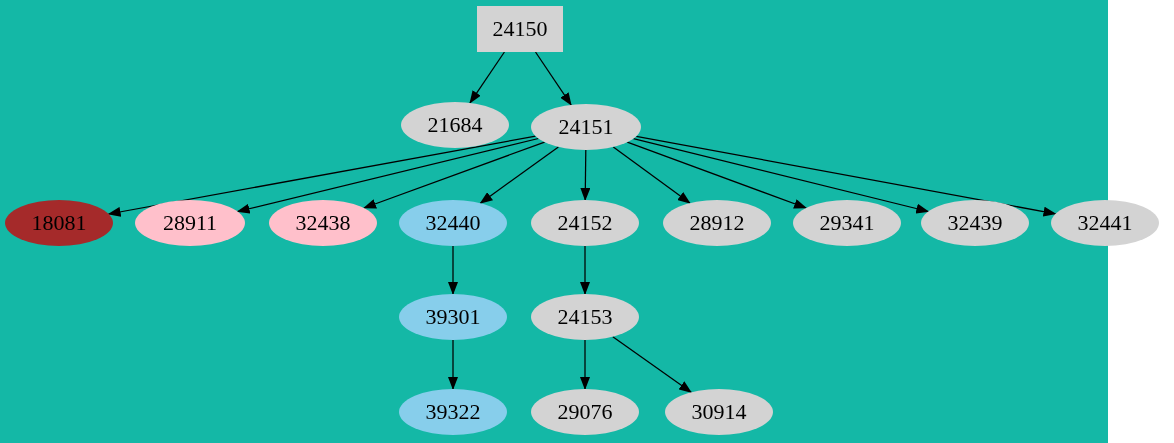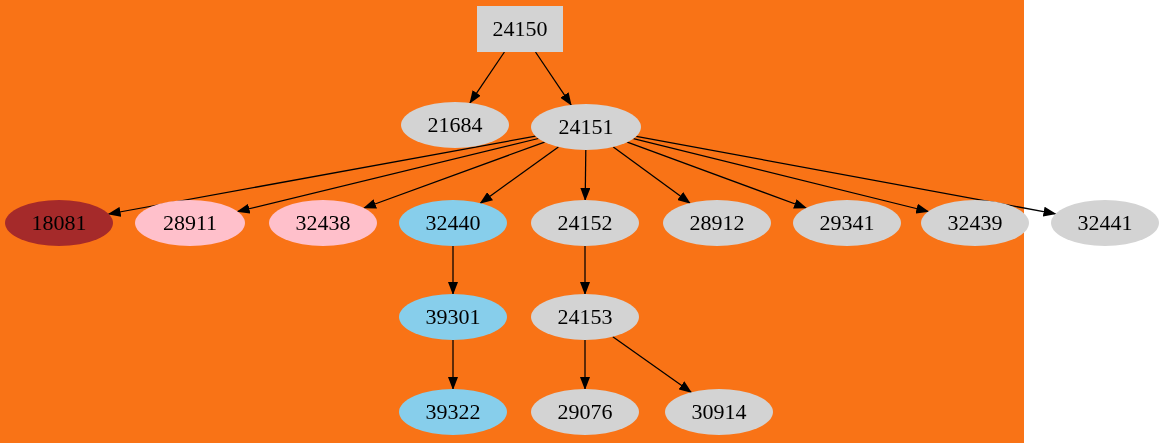--- a/index.html
+++ b/index.html
@@ -1,20 +1,20 @@
 <!DOCTYPE html>
 <html><head>
 <meta charset="utf-8">
 <style>
   html, body { margin: 0; padding: 0; background: #ffffff; }
   .canvas {
     position: relative;
-    width: 1024px;
+    width: 1108px;
     height: 443px;
-    background: #f97316;
+    background: #14b8a6;
     font-family: "Liberation Serif", "DejaVu Serif", serif;
   }
   .edge-line { stroke: #000000; stroke-width: 1.25; fill: none; }
   .node-label {
     font-family: "Liberation Serif", "DejaVu Serif", serif;
     font-size: 22px;
     fill: #000000;
   }
 </style>
 </head>

